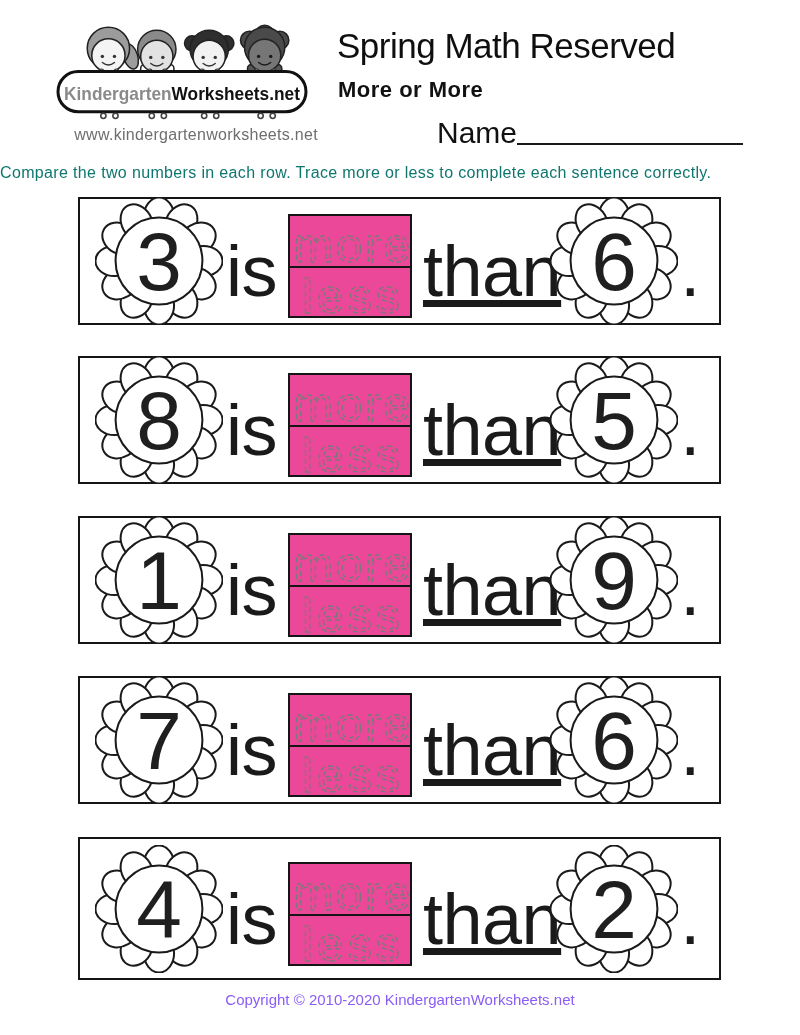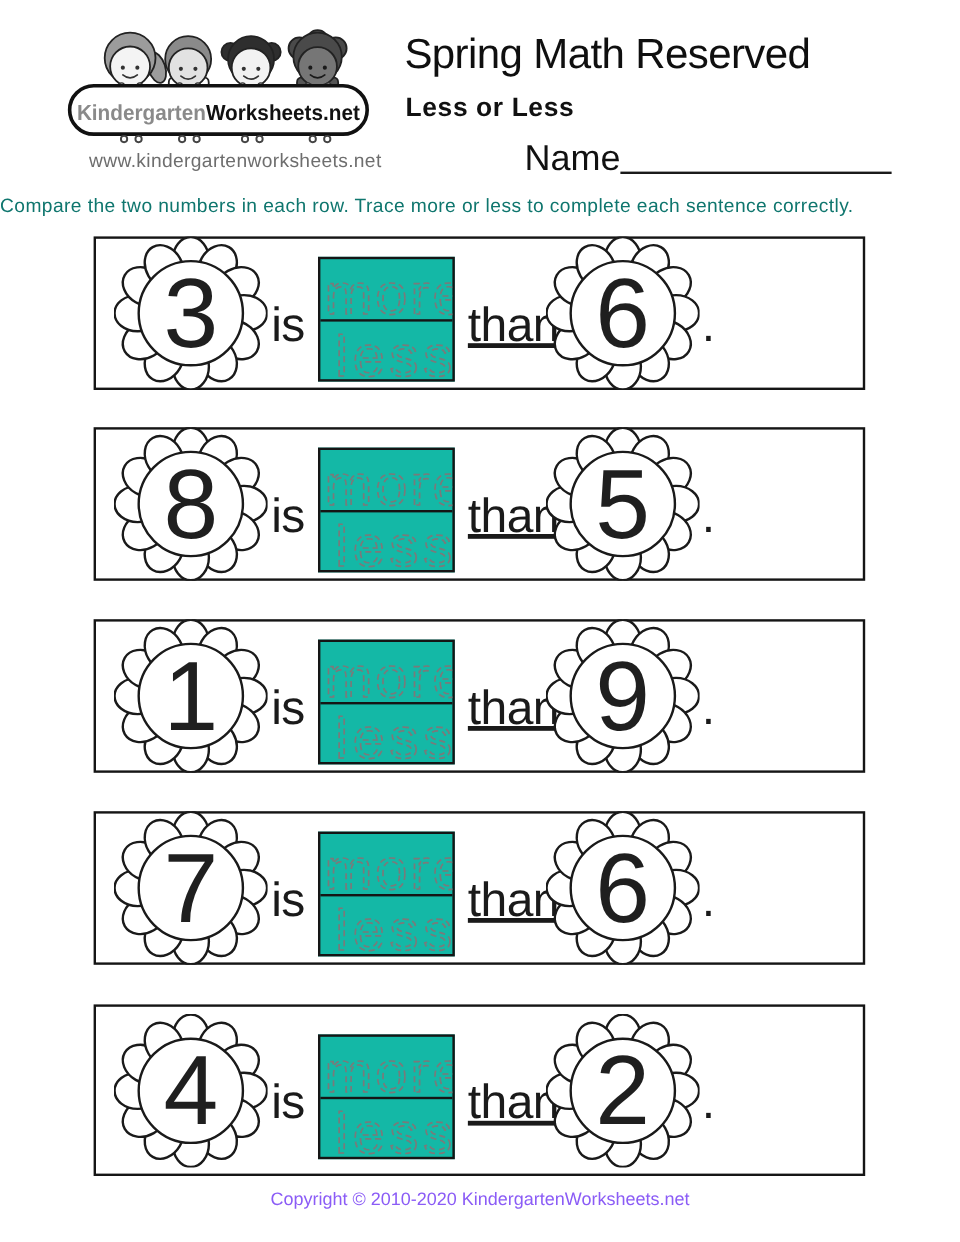--- a/index.html
+++ b/index.html
@@ -36,30 +36,30 @@
     box-sizing:border-box;display:flex;align-items:center;padding-left:15px;background:#fff;
   }
   .row-1{top:197px}.row-2{top:356px}.row-3{top:516px}.row-4{top:676px}.row-5{top:837px;height:143px}
   .flower{position:relative;width:128px;height:128px;flex:0 0 auto;}
   .flower-svg{position:absolute;left:0;top:0;width:128px;height:128px;}
   .flower-num{
     position:absolute;inset:0;display:flex;align-items:center;justify-content:center;
     font-size:82px;line-height:1;color:#1f1f1f;padding-top:2px;
   }
   .big-word{
-    font-size:40px;line-height:1;color:#1a1a1a;transform:translateY(10px);
+    font-size:72px;line-height:1;color:#1a1a1a;transform:translateY(10px);
     flex:0 0 auto;letter-spacing:-.5px;
   }
   .word-is{margin-left:3px;}
   .word-than{margin-left:11px;text-decoration:underline;}
   .word-period{margin-left:2px;}
   .flower-right{margin-left:-11px;}
   .trace-box{
-    width:114px;height:104px;border:2px solid #151515;box-sizing:border-box;
-    margin-left:11px;transform:translateY(5px);flex:0 0 auto;background:#14b8a6;
+    width:124px;height:104px;border:2px solid #151515;box-sizing:border-box;
+    margin-left:11px;transform:translateY(5px);flex:0 0 auto;background:#ec4899;
   }
   .trace-half{height:50px;display:block;overflow:hidden;}
   .trace-half.top{border-bottom:2px solid #151515;}
   .trace-svg{display:block;margin:0 auto;}
   .trace-text{
     font-family:"Liberation Sans",sans-serif;font-size:48px;
     fill:none;stroke:#7a7a7a;stroke-width:1.4;stroke-dasharray:5 3.2;
   }
   .trace-text.more{letter-spacing:2.5px;}
   .trace-text.less{letter-spacing:4px;}
@@ -162,21 +162,21 @@
         <circle cx="147" cy="97" r="2.6"></circle>
           <circle cx="159" cy="97" r="2.6"></circle>
         <circle cx="203" cy="97" r="2.6"></circle>
           <circle cx="215" cy="97" r="2.6"></circle>
       </g>
     </svg>
   </div>
   <div class="logo-url">www.kindergartenworksheets.net</div>
 
   <div class="page-title">Spring Math Reserved</div>
-  <div class="page-subtitle">Less or Less</div>
+  <div class="page-subtitle">More or More</div>
 
   <div class="name-row">
     <span class="name-label">Name</span>
     <span class="name-underline"></span>
   </div>
 
   <div class="instructions">Compare the two numbers in each row. Trace more or less to complete each sentence correctly.</div>
 
   <div class="worksheet-row row-1">
     <div class="flower">

